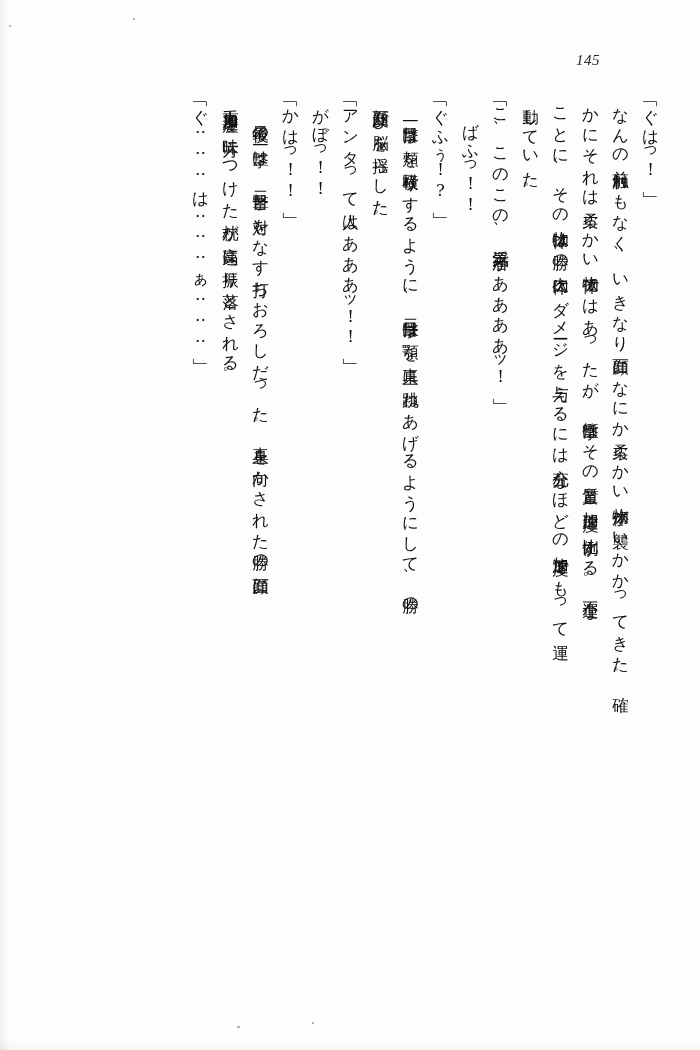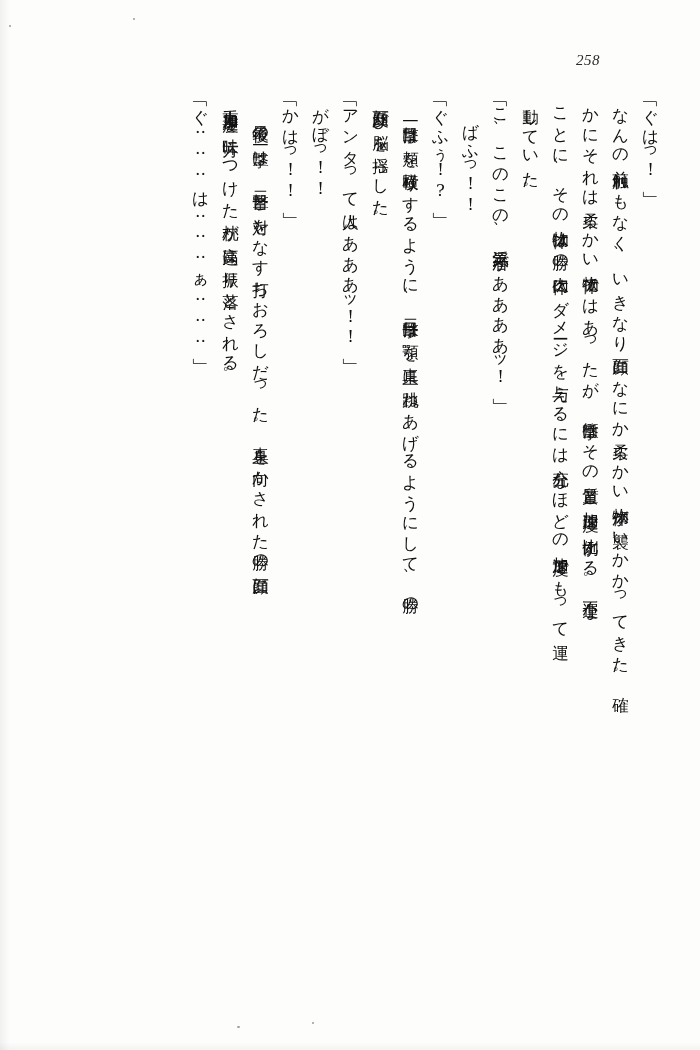--- a/index.html
+++ b/index.html
@@ -91,21 +91,21 @@
 <div class="page">
 
   <div class="scan-edge-left"></div>
   <div class="scan-edge-bottom"></div>
 
   <div class="speck" style="top:18px; left:133px; width:2px; height:2px;"></div>
   <div class="speck" style="top:1026px; left:237px; width:3px; height:2px;"></div>
   <div class="speck" style="top:1022px; left:312px; width:2px; height:2px;"></div>
   <div class="speck" style="top:25px; left:9px; width:2px; height:2px;"></div>
 
-  <div class="page-number">258</div>
+  <div class="page-number">145</div>
 
   <div class="vtext">
     <div class="col">「ぐはっ!」</div>
     <div class="col">なんの前触れもなく、いきなり顔面になにか柔らかい物体が襲いかかってきた。確</div>
     <div class="col">かにそれは柔らかい物体ではあったが、衝撃はその質量と加速度に比例する。不運な</div>
     <div class="col">ことに、その物体は勝の肉体にダメージを与えるには充分なほどの加速度でもって運</div>
     <div class="col">動していた。</div>
     <div class="col">「こ、このこの、浮気者がああああッ!」</div>
     <div class="col indent-1">ばふっ!!</div>
     <div class="col">「ぐふぅ!?」</div>

